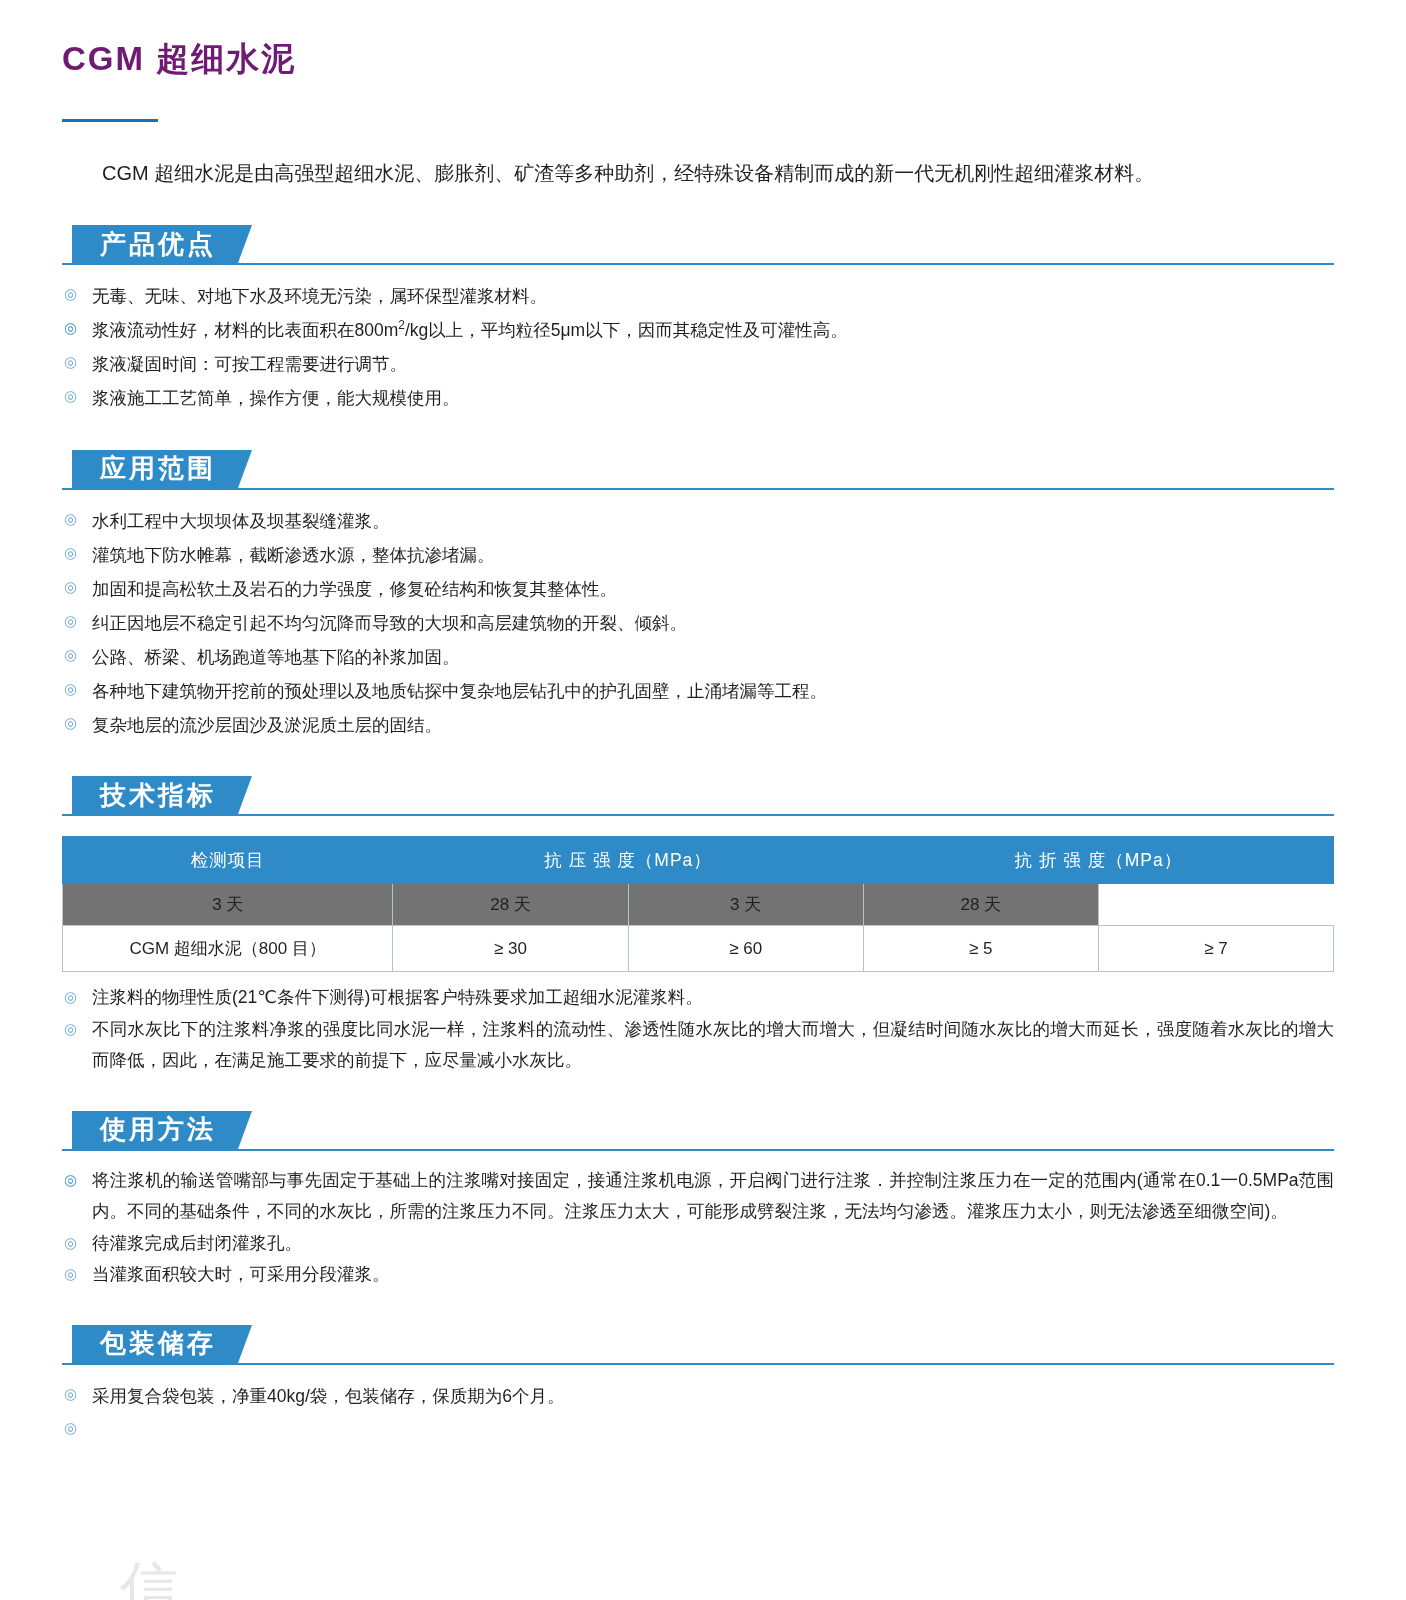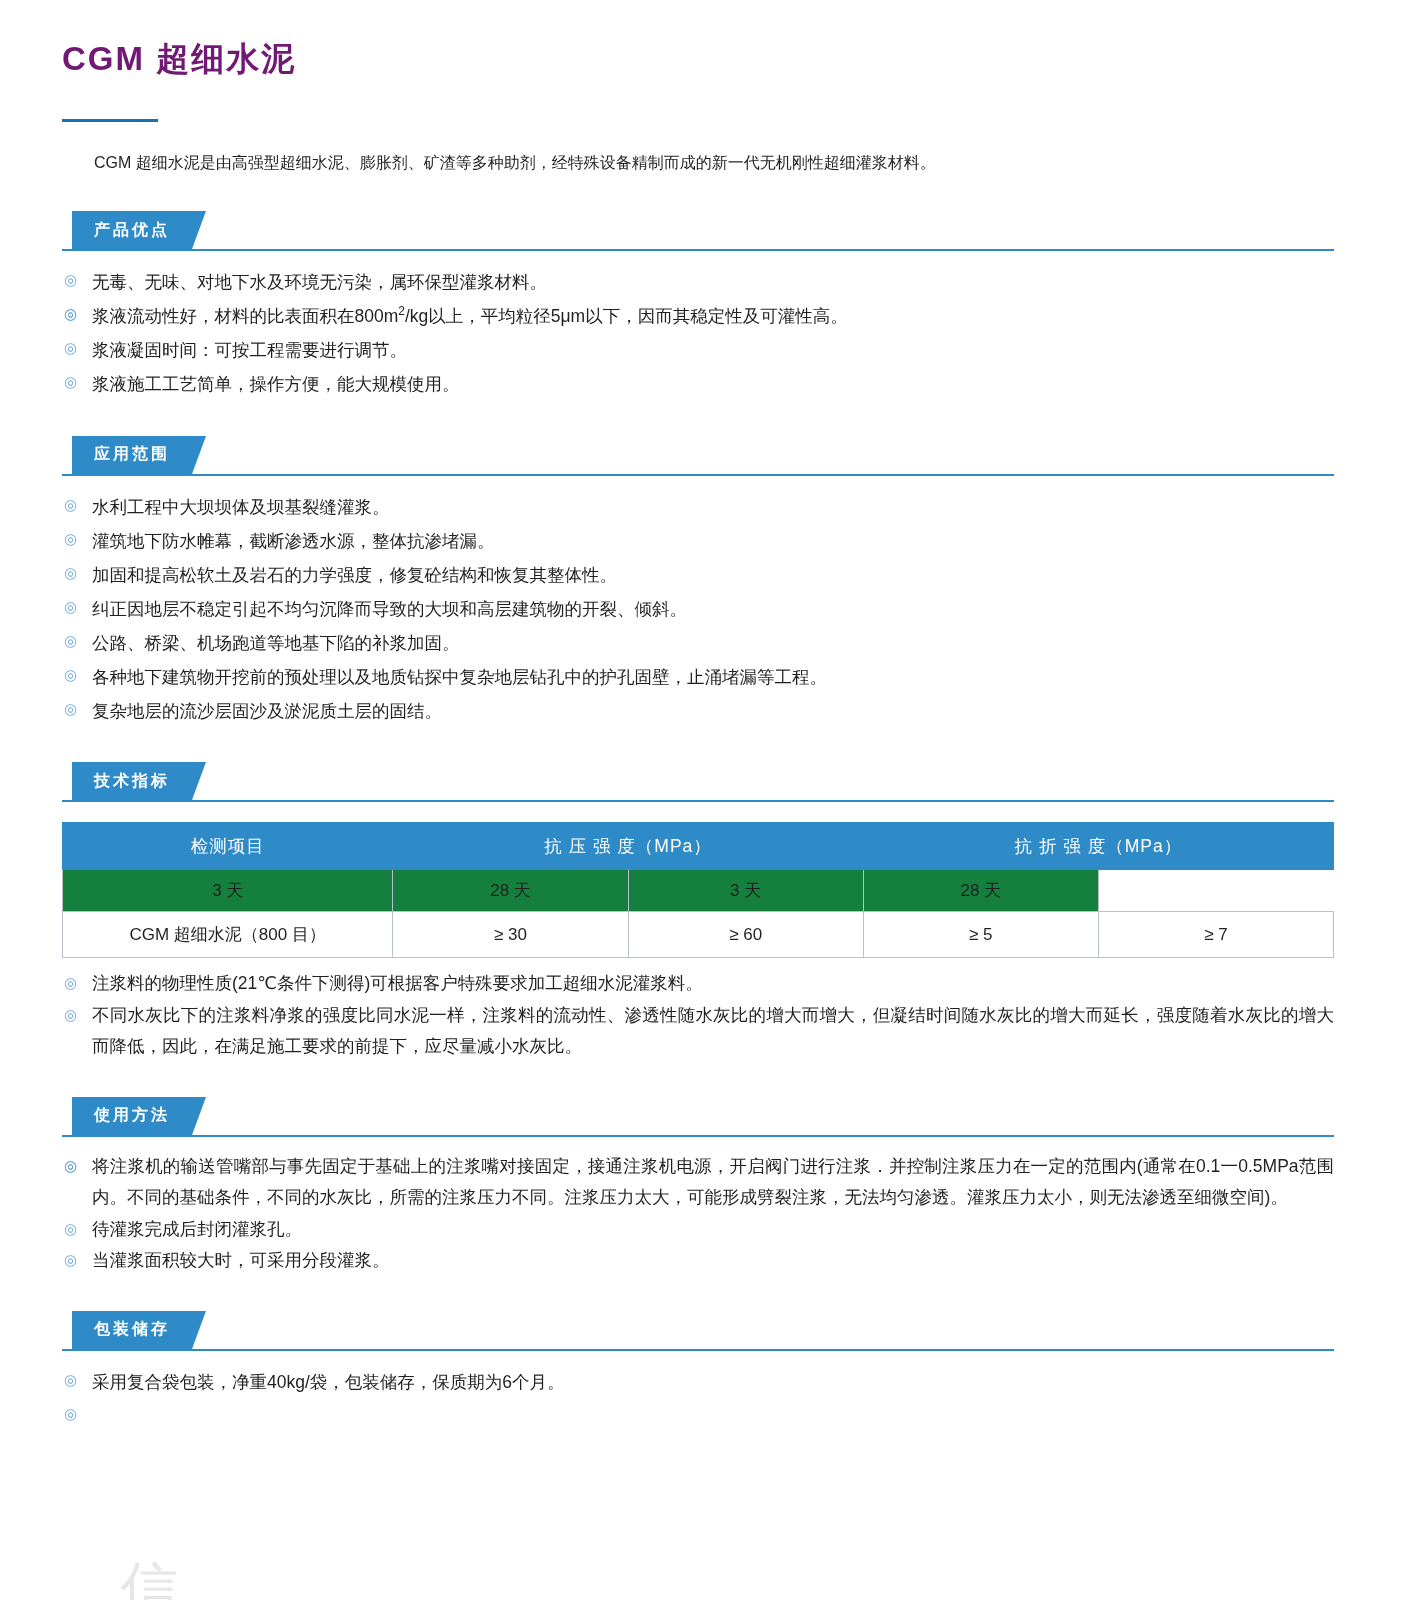--- a/index.html
+++ b/index.html
@@ -32,46 +32,46 @@
     line-height: 1.3;
   }
   .title-rule {
     width: 96px;
     height: 3px;
     background: #1b6fb3;
     margin-top: 38px;
   }
   
   .intro {
-    margin-top: 27px;
-    font-size: 16px;
+    margin-top: 34px;
+    font-size: 20px;
     line-height: 1.75;
     color: #231f20;
     text-indent: 2em;
     padding-right: 10px;
   }
   
   .section {
     margin-top: 34px;
   }
   .sec-head {
     position: relative;
     height: 40px;
   }
   .sec-head .tab {
     position: absolute;
     left: 10px;
     top: 0;
     height: 38px;
     background: #2e8bc8;
     color: #ffffff;
-    font-size: 16px;
+    font-size: 26px;
     font-weight: bold;
     letter-spacing: 3px;
-    padding: 0 22px 0 22px;
+    padding: 0 22px 0 28px;
     display: flex;
     align-items: center;
     box-sizing: border-box;
   }
   .sec-head .tab::after {
     content: "";
     position: absolute;
     right: -14px;
     top: 0;
     width: 0;
@@ -129,21 +129,21 @@
   }
   table.spec thead th {
     background: #2e8bc8;
     color: #ffffff;
     font-size: 17.5px;
     letter-spacing: 1px;
     border-color: #2e8bc8;
     padding: 11px 4px;
   }
   table.spec tr.sub td {
-    background: #15803d;
+    background: #737373;
     color: #231f20;
   }
   table.spec tr.body td {
     background: #ffffff;
     padding: 11px 4px;
     margin-top: 28px;
   }
   .col-item { width: 26%; }
   .col-q    { width: 18.5%; }
   

